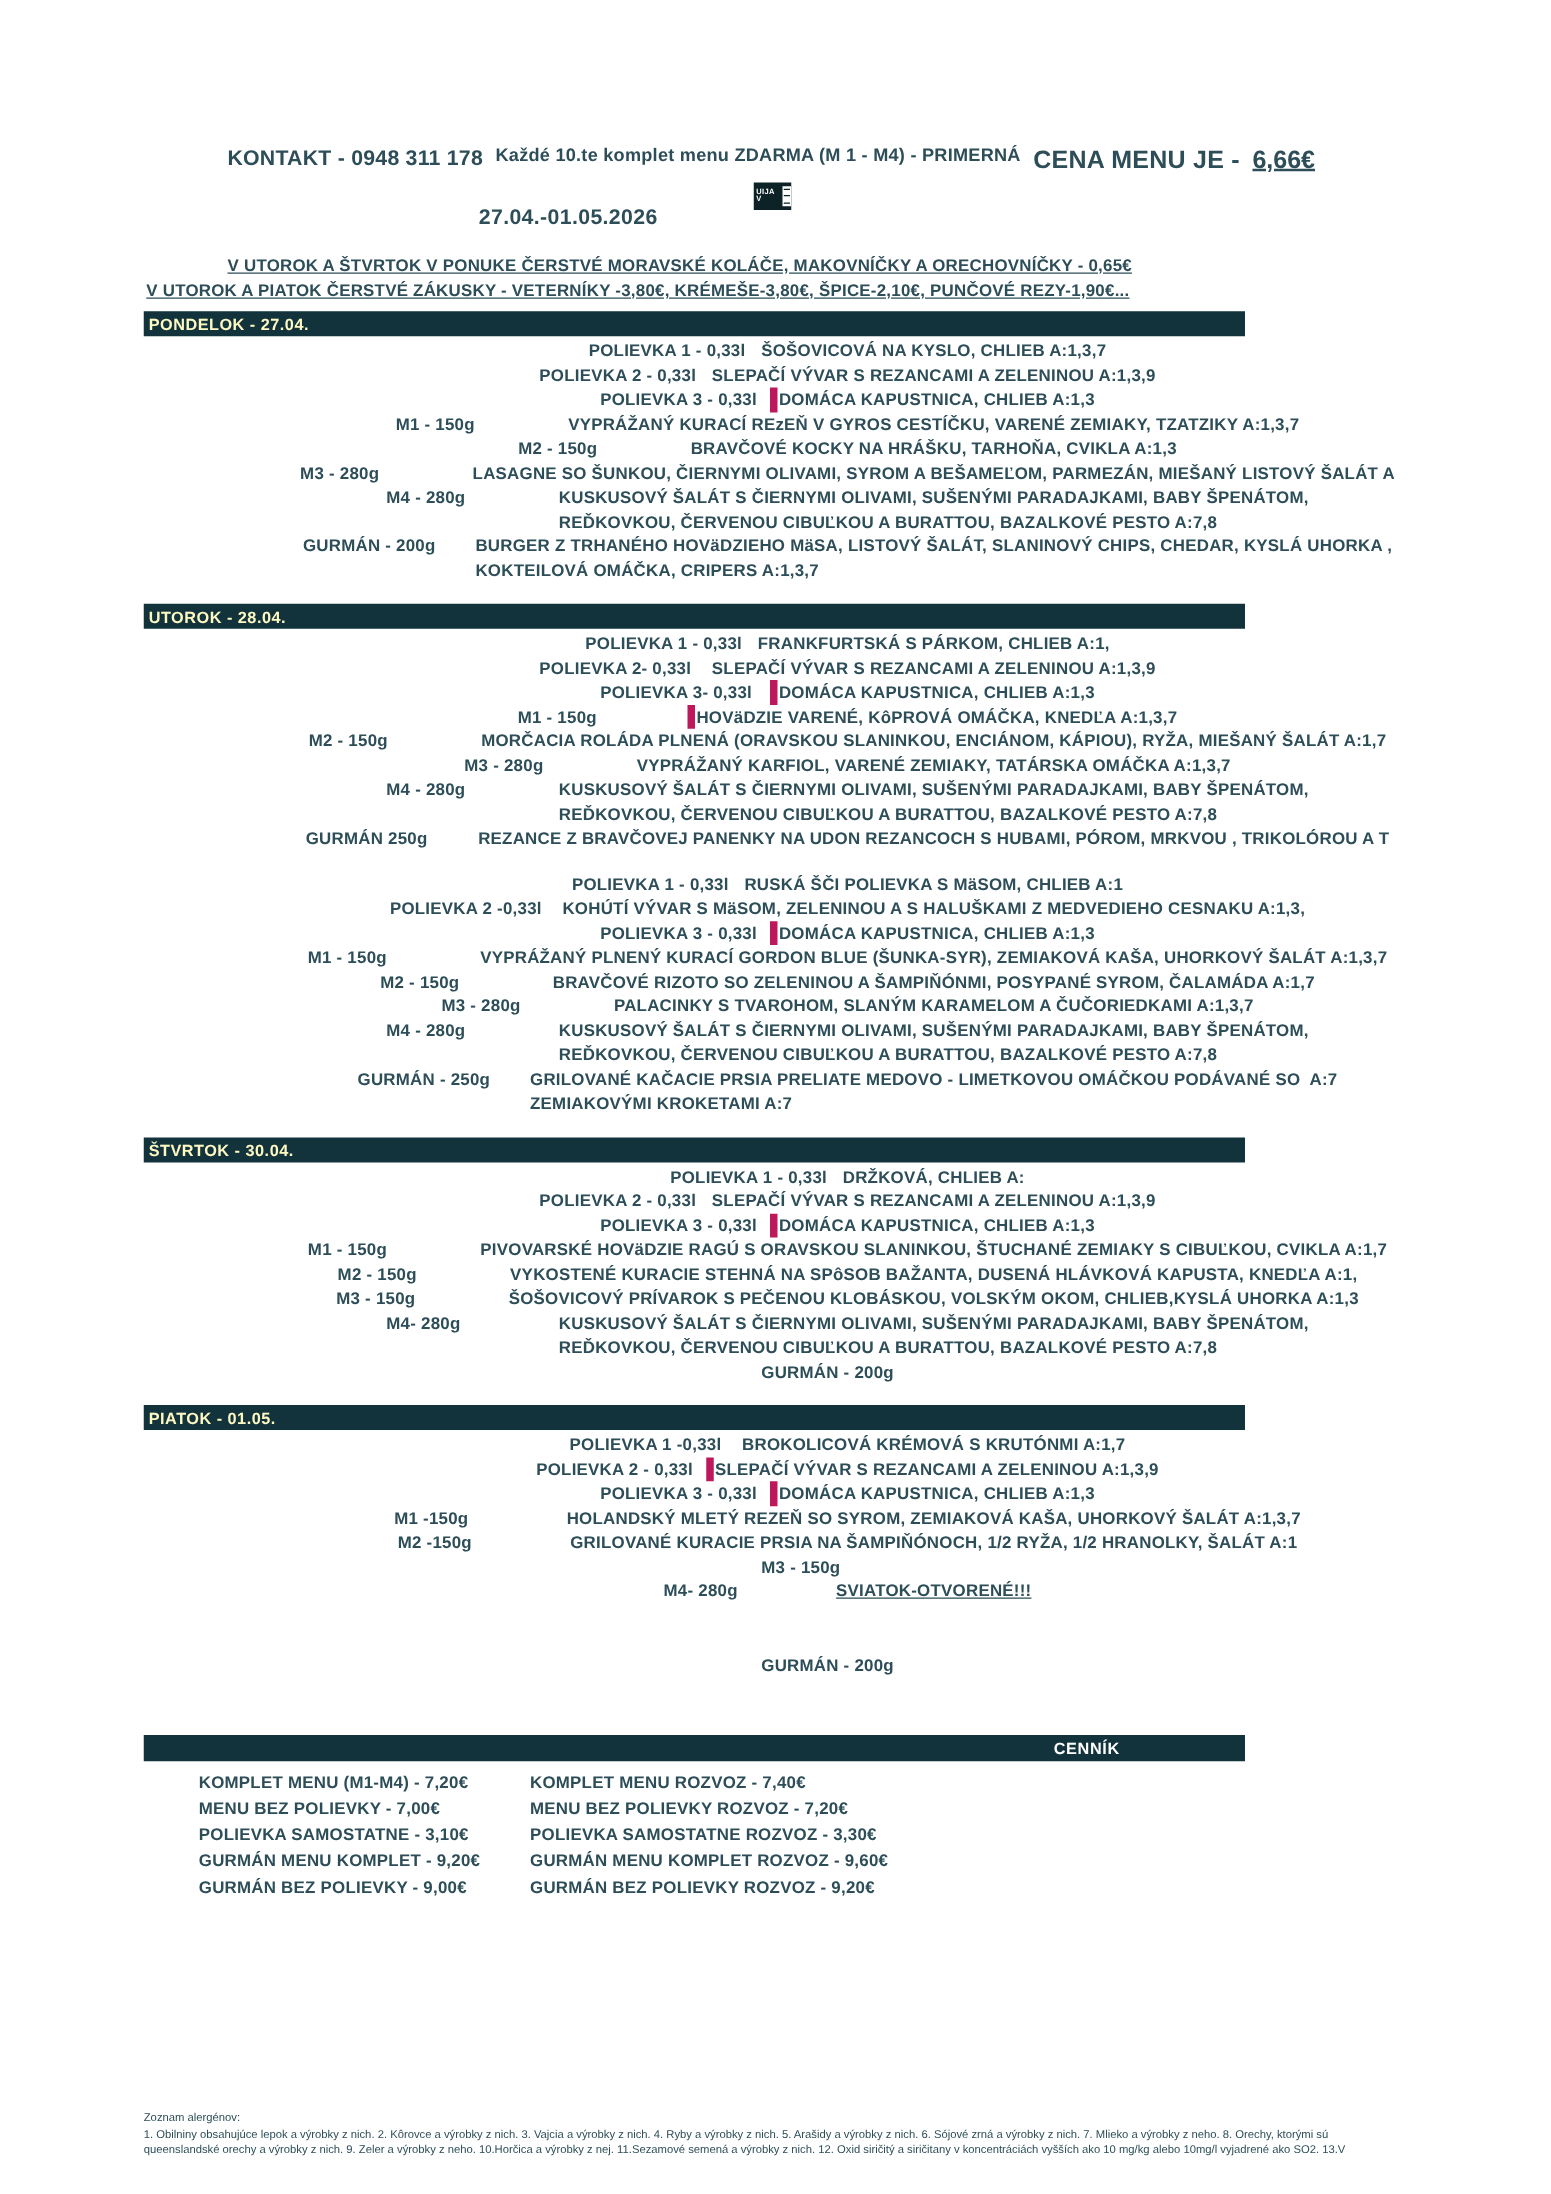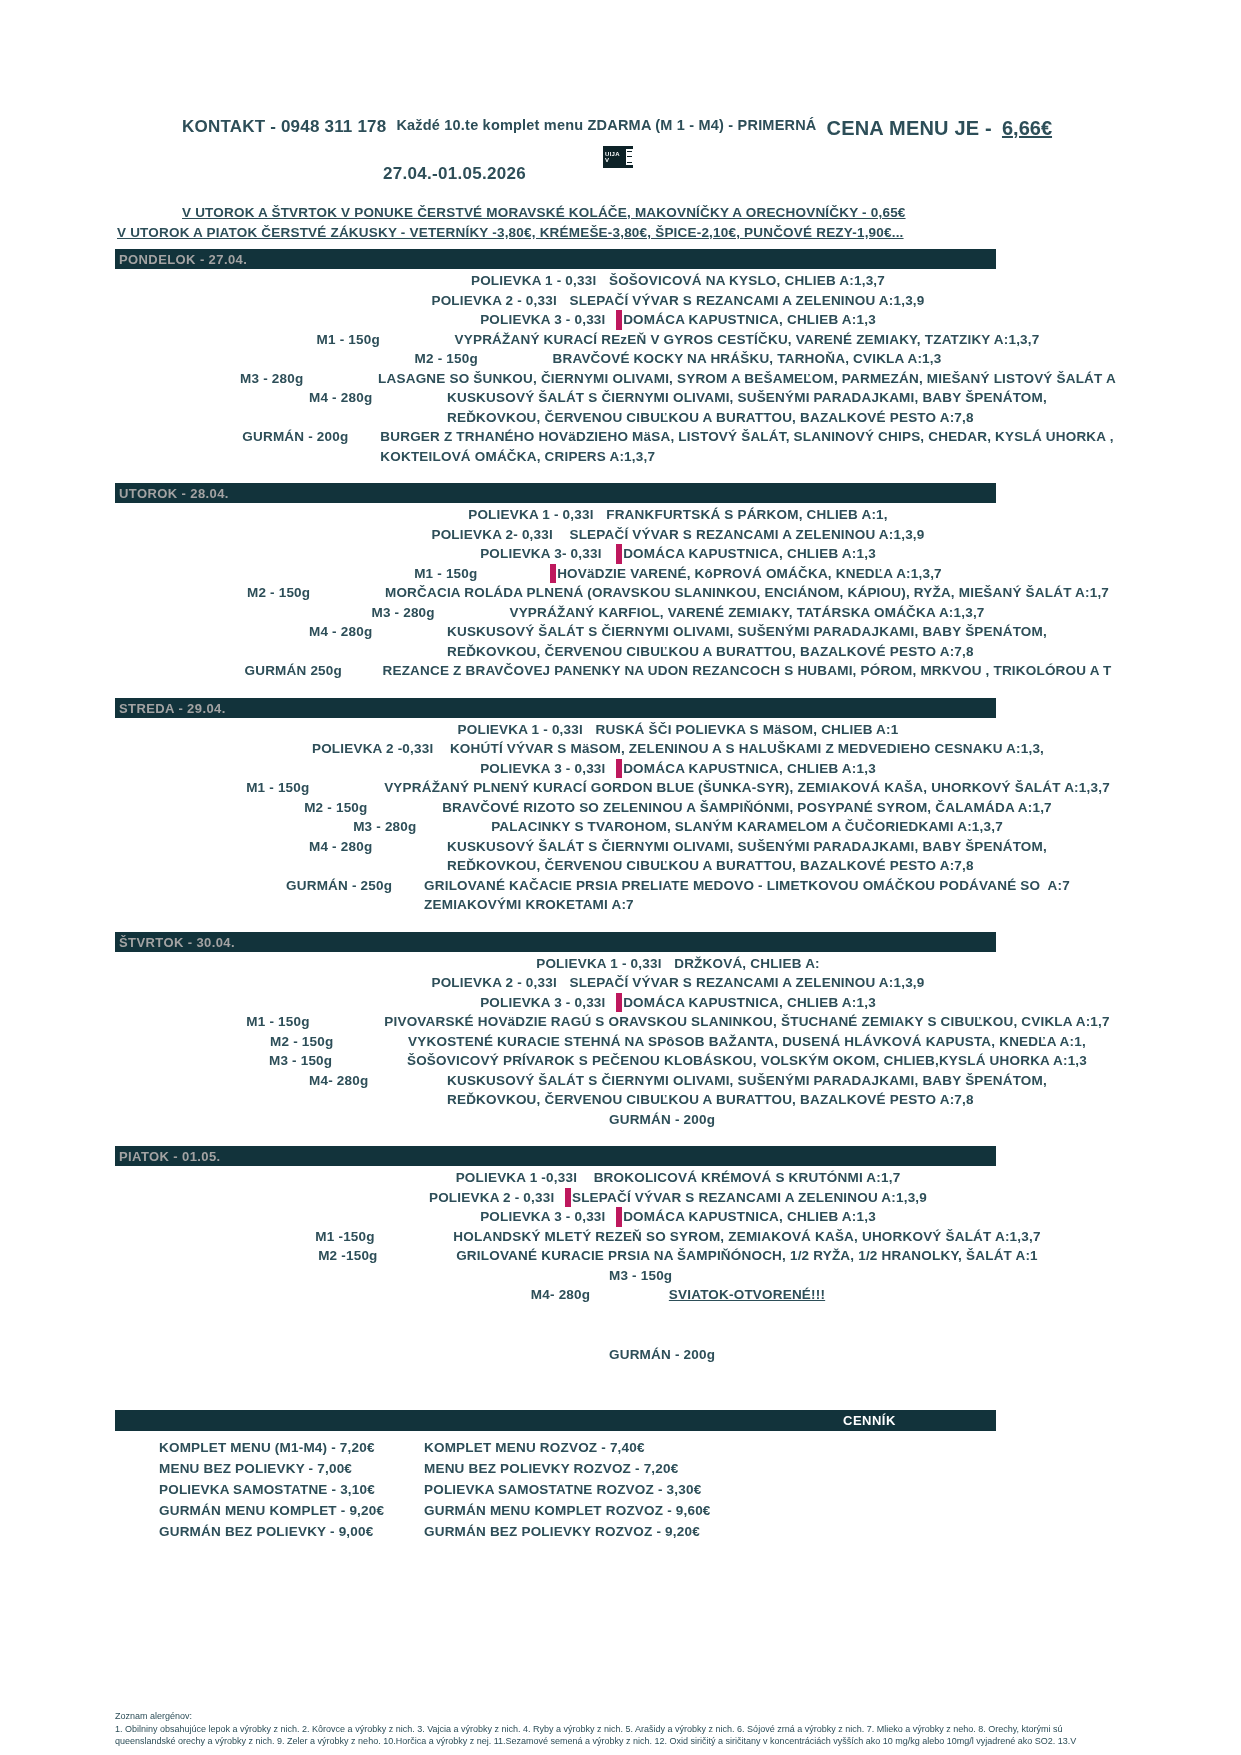--- a/index.html
+++ b/index.html
@@ -27,21 +27,21 @@
   .logo .lg-strip i { display:block; height:1px; background:#0d2227; margin:0 1px; }
   .dateline { margin:24px 0 0 268px; font-size:17px; font-weight:700; letter-spacing:.3px; }
   .note { font-size:13.5px; font-weight:700; text-decoration:underline; letter-spacing:.2px; white-space:nowrap; }
   .note1 { margin:21px 0 0 67px; }
   .note2 { margin:5px 0 0 2px; }
 
   
   #days { margin-top:9px; }
   .day { margin-bottom:17px; }
   .day-bar {
-    width:881px; height:20px; background:#12333b; color:#a3a3a3;
+    width:881px; height:20px; background:#12333b; color:#fef9c3;
     font-size:13px; font-weight:700; letter-spacing:.4px;
     padding:3px 0 0 4px; margin-bottom:2px;
   }
   .row { display:flex; line-height:19.5px;justify-content:center; }
   .row.gap { margin-top:40px; }
   .lab { flex:0 0 138px; font-size:13.5px; font-weight:700; white-space:nowrap; letter-spacing:.2px; }
   .txt { font-size:13.5px; font-weight:700; white-space:pre; letter-spacing:.2px; }
   .txt.sep { border-left:6px solid #be185d; margin-left:-2px; padding-left:1px; }
   .txt.und { text-decoration:underline; }
 
@@ -155,21 +155,20 @@
           <div class="lab">M4 - 280g</div>
           <div class="txt">KUSKUSOVÝ ŠALÁT S ČIERNYMI OLIVAMI, SUŠENÝMI PARADAJKAMI, BABY ŠPENÁTOM,
 REĎKOVKOU, ČERVENOU CIBUĽKOU A BURATTOU, BAZALKOVÉ PESTO A:7,8</div>
         </div>
         <div class="row">
           <div class="lab">GURMÁN 250g</div>
           <div class="txt">REZANCE Z BRAVČOVEJ PANENKY NA UDON REZANCOCH S HUBAMI, PÓROM, MRKVOU , TRIKOLÓROU A T</div>
         </div>
       </section>
       <section class="day">
-        <div class="day-bar">STREDA - 29.04.</div>
         <div class="row">
           <div class="lab">POLIEVKA 1 - 0,33l</div>
           <div class="txt">RUSKÁ ŠČI POLIEVKA S MäSOM, CHLIEB A:1</div>
         </div>
         <div class="row">
           <div class="lab">POLIEVKA 2 -0,33l</div>
           <div class="txt">KOHÚTÍ VÝVAR S MäSOM, ZELENINOU A S HALUŠKAMI Z MEDVEDIEHO CESNAKU A:1,3,</div>
         </div>
         <div class="row">
           <div class="lab">POLIEVKA 3 - 0,33l</div>

